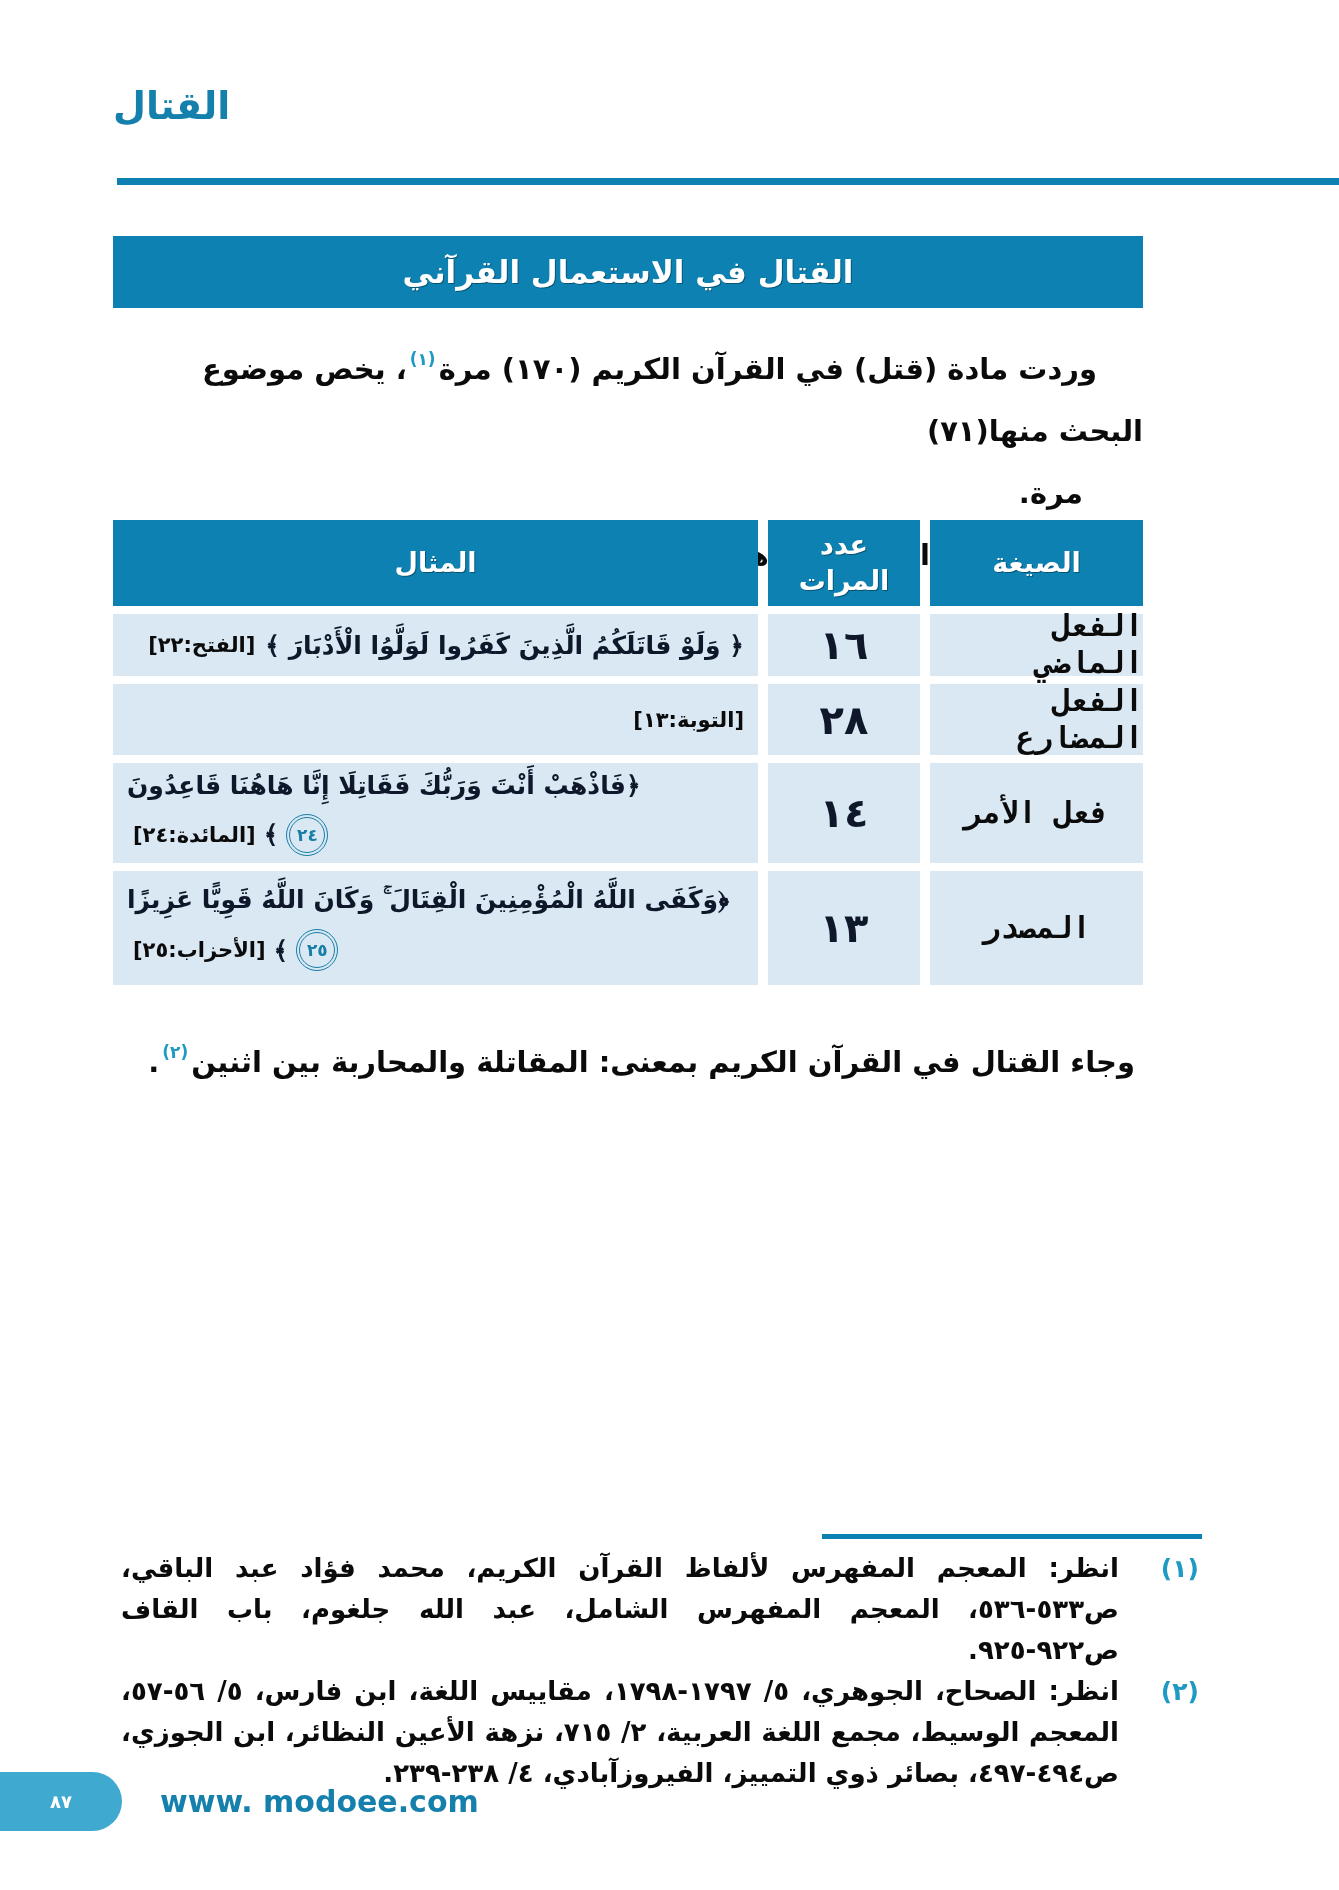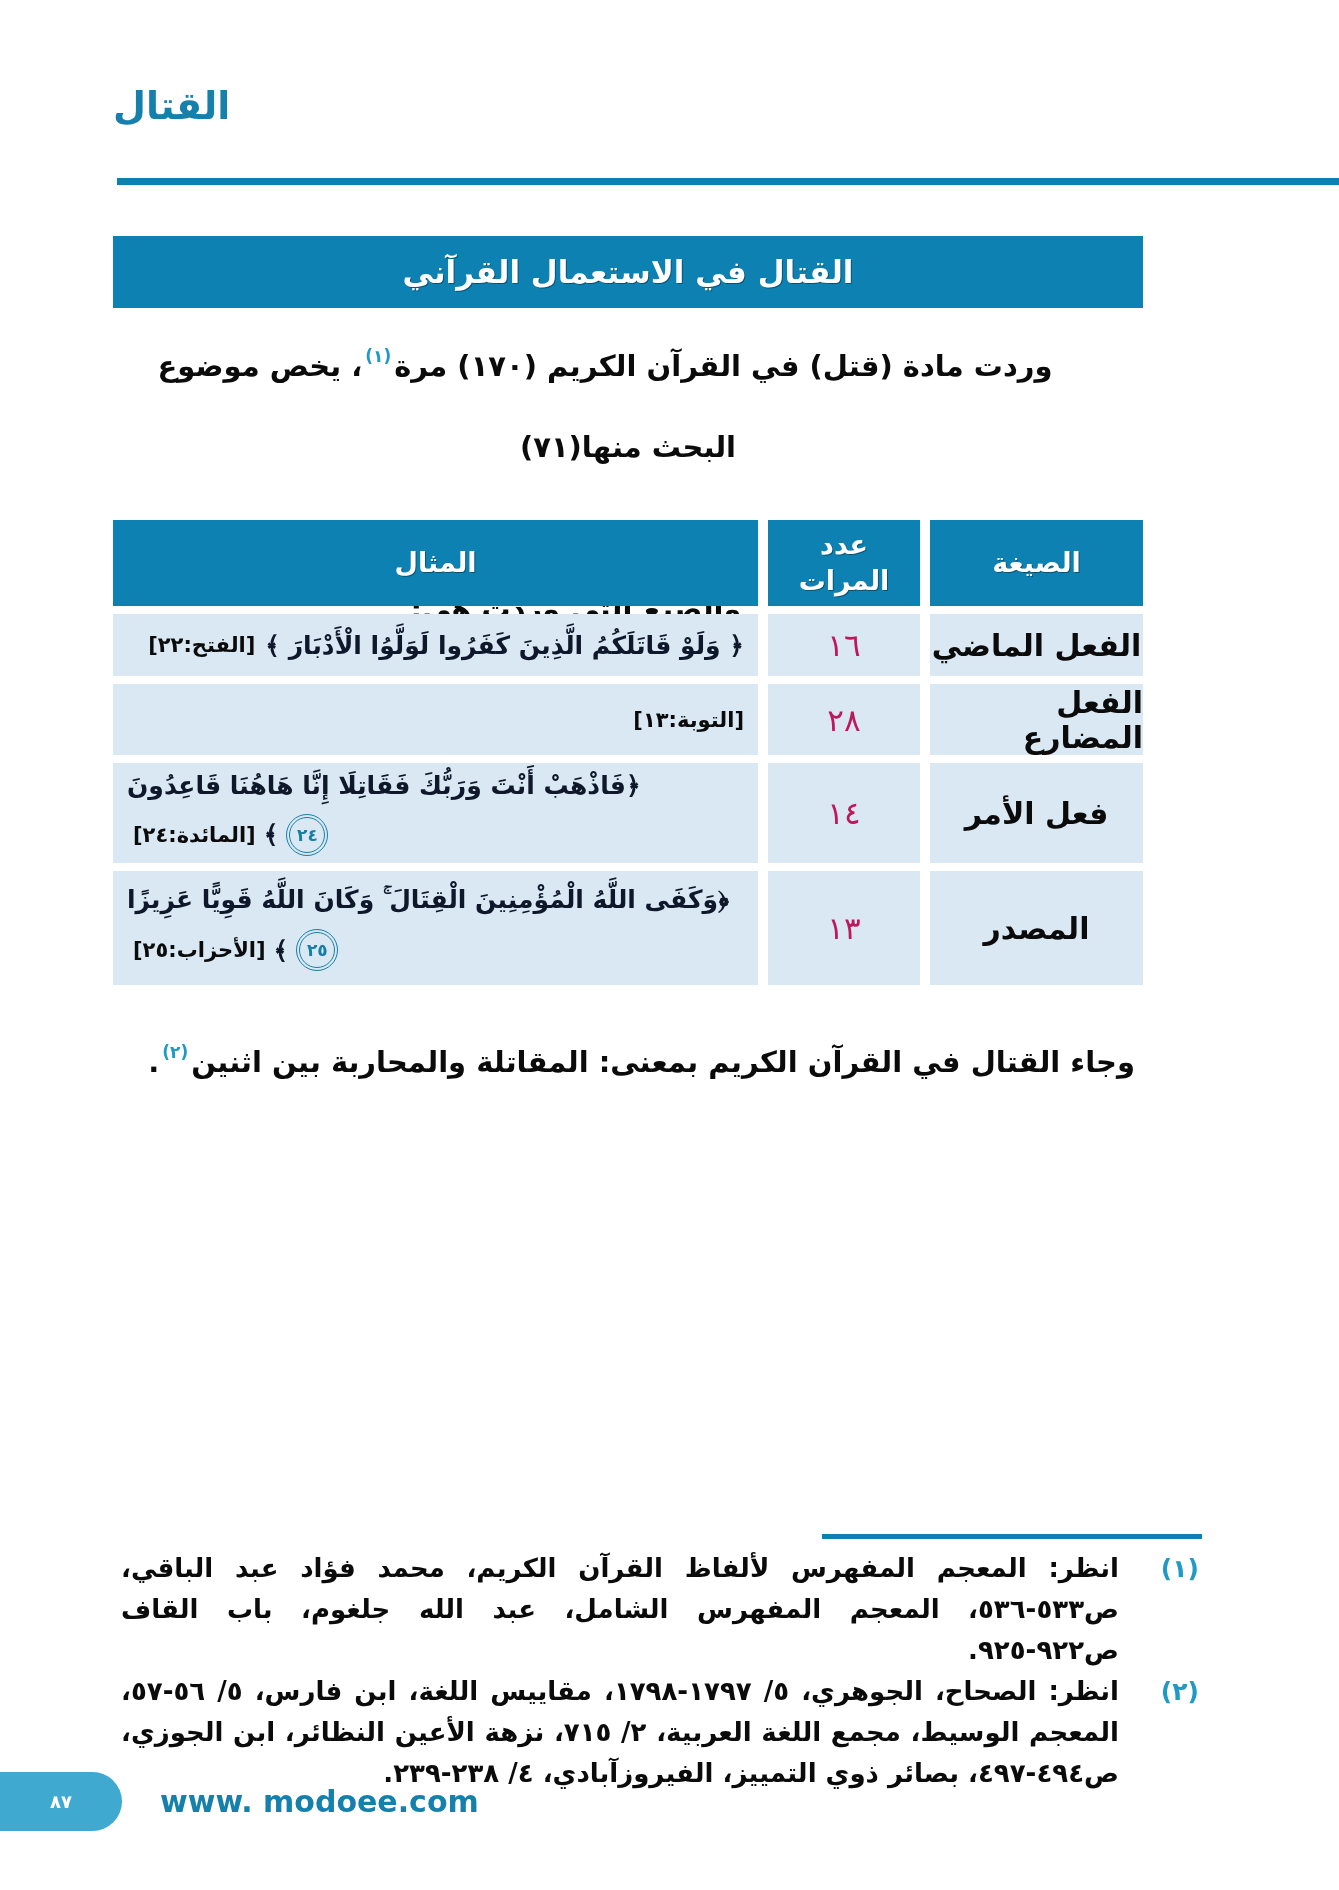--- a/index.html
+++ b/index.html
@@ -20,23 +20,23 @@
   }
   
   .banner {
     position:absolute; left:113px; top:236px; width:1030px; height:72px;
     background:#0D81B1; color:#ffffff; display:flex; align-items:center;
     justify-content:center; font-size:31px; font-weight:bold;
     text-shadow:1px 1px 0 rgba(0,0,0,.35);
   }
   
   .intro {
-    position:absolute; left:113px; top:316px; width:1030px;
-    font-size:29px; font-weight:bold; color:#0b0b0b; line-height:81px;
-    text-align:center;
+    position:absolute; left:113px; top:328px; width:1030px;
+    font-size:29px; font-weight:bold; color:#0b0b0b; line-height:62px;
+    text-align:right;
   }
   .intro .l1 { text-indent:46px; }
   .intro .l2 { text-indent:60px; }
   .intro .l3 { text-indent:104px; }
   sup.fnref {
     color:#1F9AC4; font-size:17px; font-weight:bold;
     vertical-align:14px; margin:0 3px;
   }
   
   .qtable {
@@ -49,22 +49,22 @@
   .qtable .cell { min-width:0; }
   .hcell {
     background:#0D81B1; color:#ffffff; font-weight:bold; font-size:27px;
     display:flex; align-items:center; justify-content:center; text-align:center;
     line-height:1.35; text-shadow:1px 1px 0 rgba(0,0,0,.35);
   }
   .hcell.count { padding:0 34px; }
   .bcell {
     background:#D9E8F3; display:flex; align-items:center; justify-content:center;
   }
-  .form-cell { font-size:30px; font-weight:bold; color:#0b0b0b; }
-  .count-cell { font-size:31px; font-weight:normal; color:#be185d; }
+  .form-cell { font-size:30px; font-weight:bold; color:#0b0b0b;font-family:Liberation Mono, monospace; }
+  .count-cell { font-size:40px; font-weight:bold; color:#0f172a; }
   .example-cell {
     justify-content:flex-start; padding-right:14px; gap:10px; overflow:hidden;
   }
   .example-cell.two-line {
     flex-direction:column; align-items:flex-end; justify-content:center;
     gap:14px; padding-left:14px;
   }
   .verse { color:#0f172a; font-size:25px; font-weight:bold; white-space:nowrap; }
   .vref  { color:#0b0b0b; font-size:21px; font-weight:bold; white-space:nowrap; }
   .vline2 { display:flex; align-items:center; gap:8px; padding-left:6px; }

